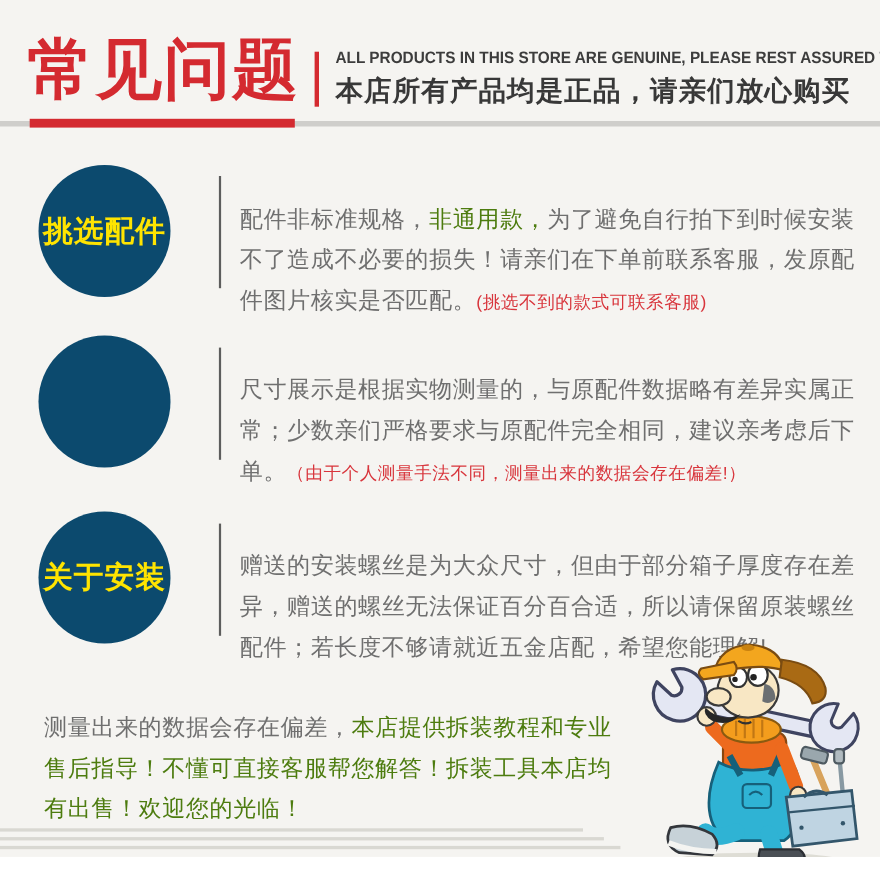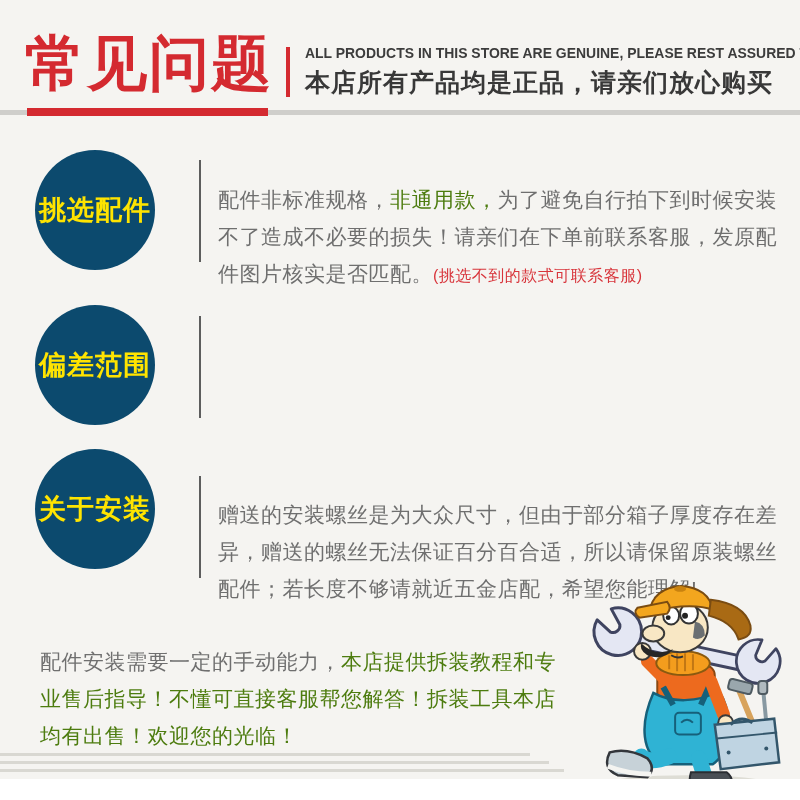--- a/index.html
+++ b/index.html
@@ -42,21 +42,21 @@
   .sec-div{position:absolute;left:199px;width:2px;background:#5d5d5d;}
   .sec-text{
     position:absolute;left:218px;width:560px;
     font-size:21px;line-height:37px;letter-spacing:.5px;color:#6f6f6f;
   }
   .seg-normal{color:#6f6f6f;text-align:right;}
   .seg-red{color:#4d7c0f;}
   .seg-red-small{color:#d8353c;font-size:16px;}
   .b1{top:150px;} .d1{top:160px;height:102px;} .t1{top:160px;}
   .b2{top:305px;} .d2{top:316px;height:102px;} .t2{top:315px;}
-  .b3{top:449px;} .d3{top:476px;height:102px;} .t3{top:475px;}
+  .b3{top:465px;} .d3{top:476px;height:102px;} .t3{top:475px;}
   
   .footer-text{
     position:absolute;left:40px;top:622px;width:524px;
     font-size:21px;line-height:37px;letter-spacing:.5px;
   }
   
   .speed{position:absolute;left:0;height:3px;background:#d9d8d2;}
   .sp1{top:753px;width:530px;}
   .sp2{top:761px;width:549px;}
   .sp3{top:769px;width:564px;}
@@ -78,32 +78,32 @@
   <div class="rule-red"></div>
 
   <div class="badge b1">
     <div>挑选配件</div>
 
   </div>
   <div class="sec-div d1"></div>
   <p class="sec-text t1"><span class="seg-normal">配件非标准规格，</span><span class="seg-red">非通用款，</span><span class="seg-normal">为了避免自行拍下到时候安装不了造成不必要的损失！请亲们在下单前联系客服，发原配件图片核实是否匹配。</span><span class="seg-red-small">(挑选不到的款式可联系客服)</span></p>
 
   <div class="badge b2">
-    <div>偏差范围</div>
   </div>
   <div class="sec-div d2"></div>
+  <p class="sec-text t2"><span class="seg-normal">尺寸展示是根据实物测量的，与原配件数据略有差异实属正常；少数亲们严格要求与原配件完全相同，建议亲考虑后下单。</span><span class="seg-red-small">（由于个人测量手法不同，测量出来的数据会存在偏差!）</span></p>
 
   <div class="badge b3">
     <div>关于安装</div>
 
   </div>
   <div class="sec-div d3"></div>
   <p class="sec-text t3"><span class="seg-normal">赠送的安装螺丝是为大众尺寸，但由于部分箱子厚度存在差异，赠送的螺丝无法保证百分百合适，所以请保留原装螺丝配件；若长度不够请就近五金店配，希望您能理解!</span></p>
 
-  <p class="footer-text"><span class="seg-normal">配件安装需要一定的手动能力，</span><span class="seg-red">本店提供拆装教程和专业售后指导！不懂可直接客服帮您解答！拆装工具本店均有出售！欢迎您的光临！</span></p>
+  <p class="footer-text"><span class="seg-normal">测量出来的数据会存在偏差，</span><span class="seg-red">本店提供拆装教程和专业售后指导！不懂可直接客服帮您解答！拆装工具本店均有出售！欢迎您的光临！</span></p>
 
   <div class="speed sp1"></div>
   <div class="speed sp2"></div>
   <div class="speed sp3"></div>
 
   <svg class="mechanic" viewBox="0 0 210 220" aria-hidden="true">
 
     <g>
       <ellipse cx="105" cy="207" rx="80" ry="8" fill="#deddd5"></ellipse>
       <path d="M40 214 L78 206 M60 218 L95 210" stroke="#cfcec6" stroke-width="3" fill="none"></path>

